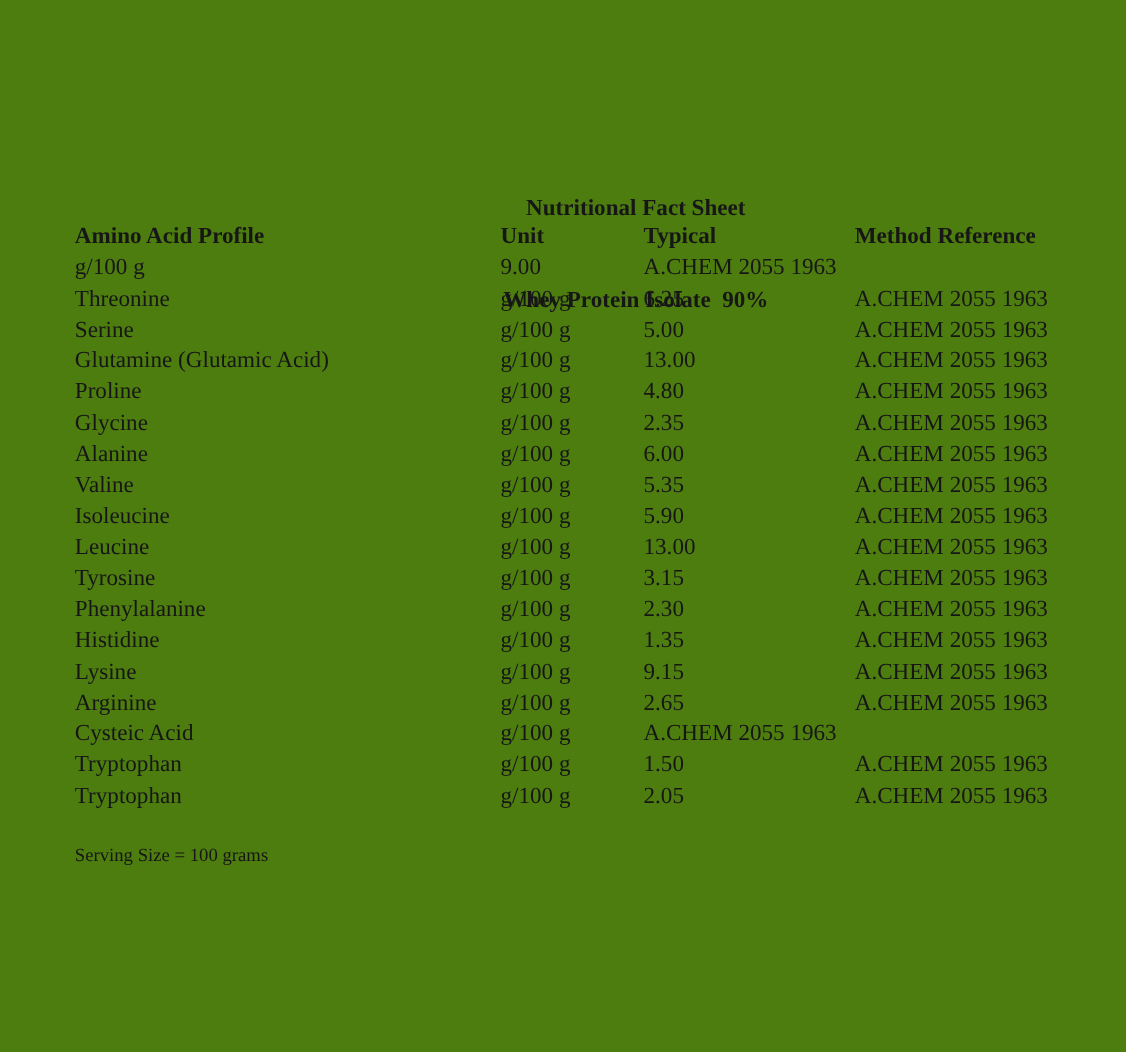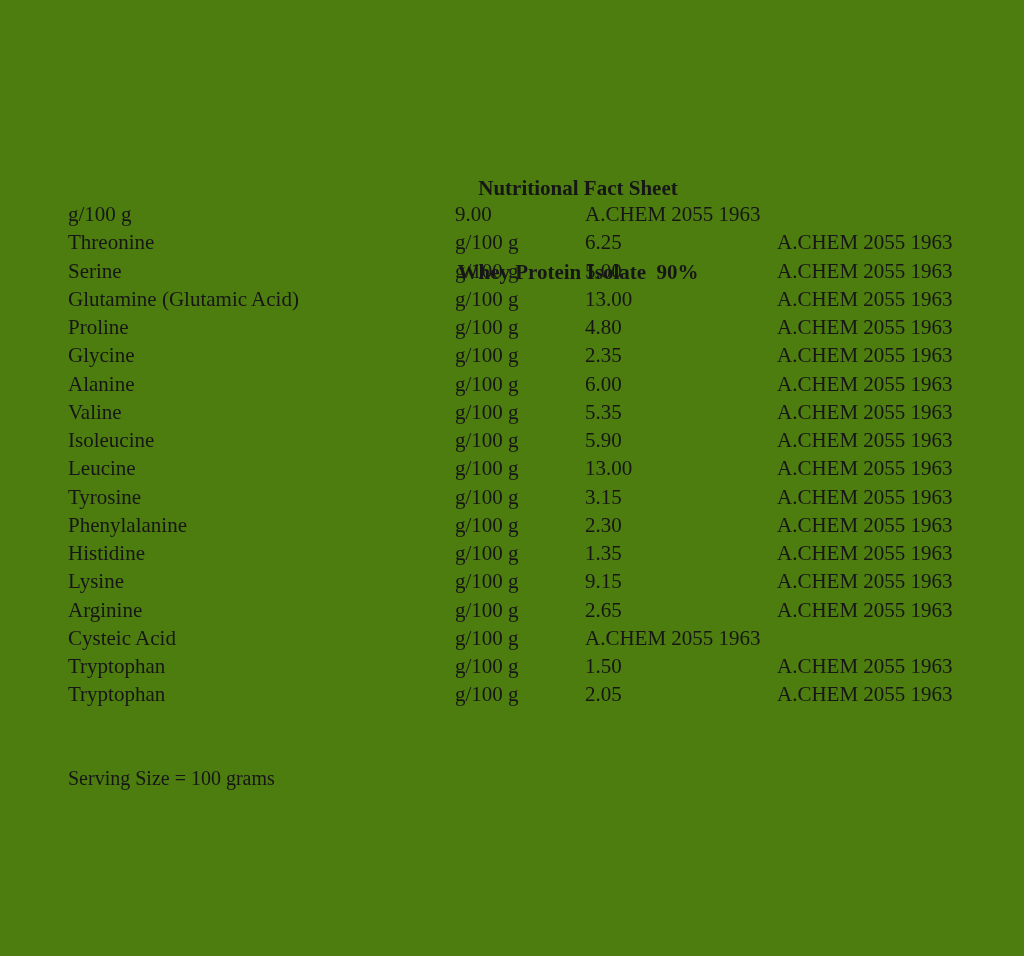--- a/index.html
+++ b/index.html
@@ -47,36 +47,42 @@
     font-weight: bold;
   }
   .cell {
     white-space: pre;
     overflow: hidden;
   }
   .serving-note {
     position: absolute;
     top: 764px;
     left: 68px;
-    font-size: 20px;
+    font-size: 17px;
     line-height: 28px;
     white-space: pre;
   }
 </style>
 </head>
 <body>
 
 <div class="page">
 
   <header class="doc-title">
     <div>Nutritional Fact Sheet</div>
     <div>Whey Protein Isolate  90%</div>
   </header>
 
   <div class="aa-table">
+    <div class="row header-row">
+      <span class="cell">Amino Acid Profile</span>
+      <span class="cell">Unit</span>
+      <span class="cell">Typical</span>
+      <span class="cell">Method Reference</span>
+    </div>
     <div id="table-body">
   <div class="row">
     <span class="cell">g/100 g</span>
     <span class="cell">9.00</span>
     <span class="cell">A.CHEM 2055 1963</span>
   </div>
 
   <div class="row">
     <span class="cell">Threonine</span>
     <span class="cell">g/100 g</span>

